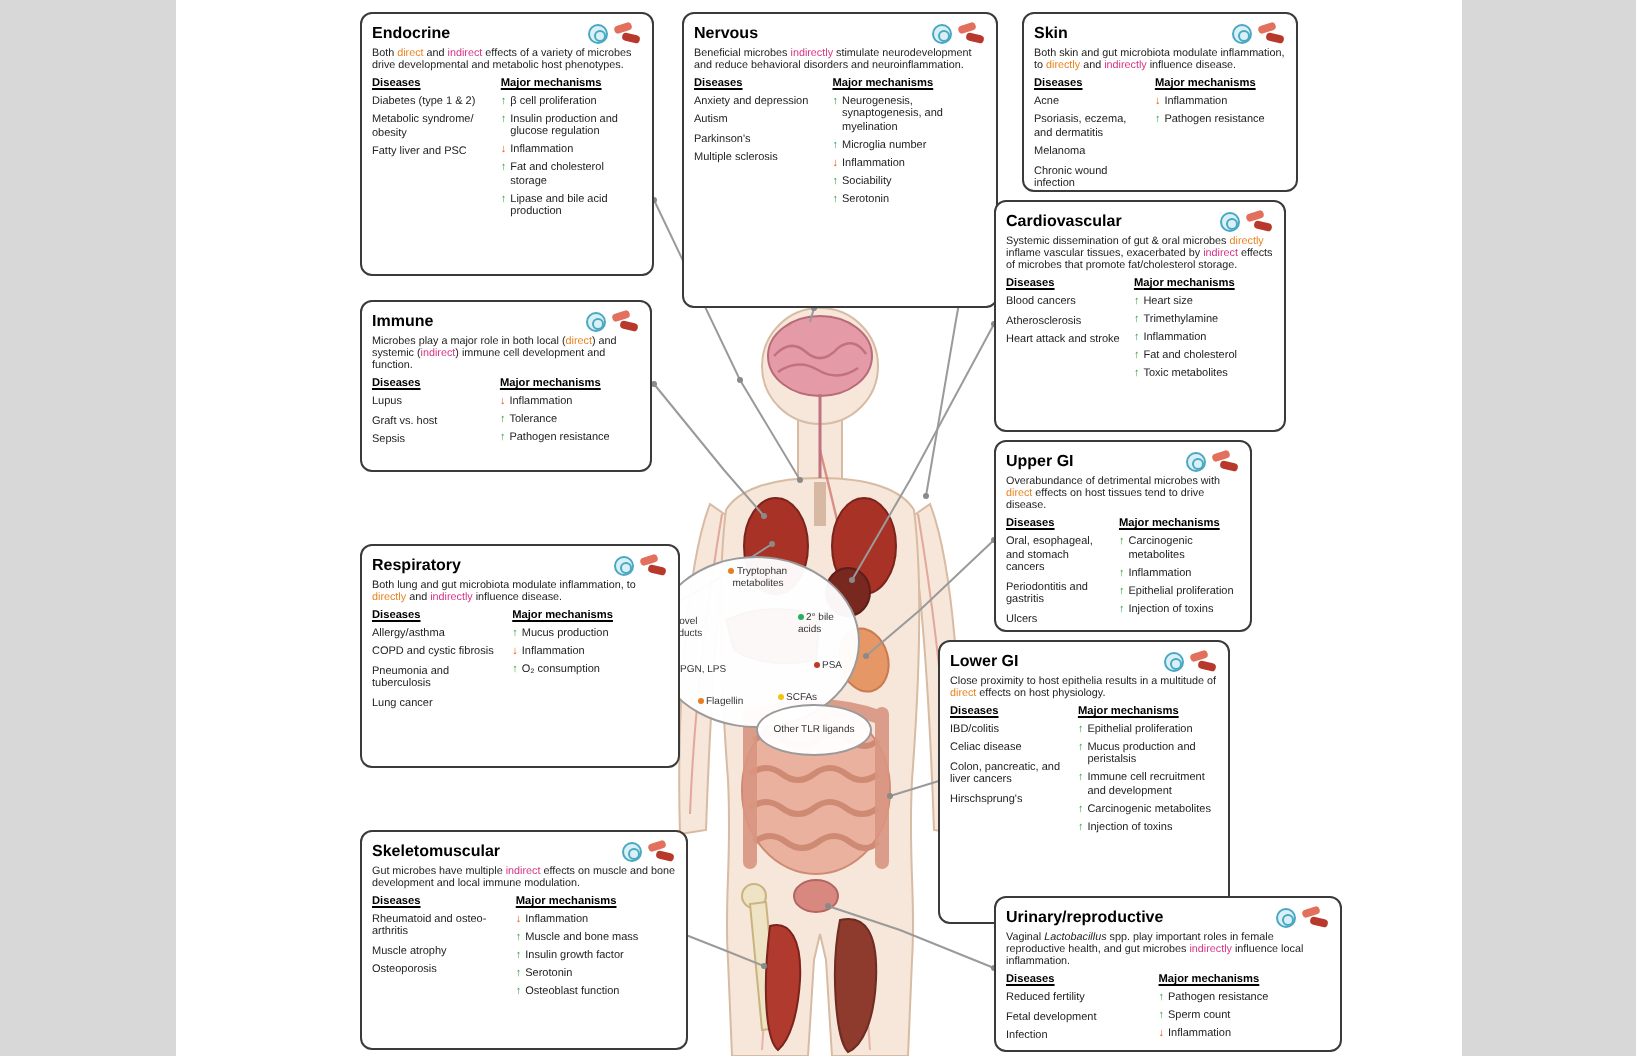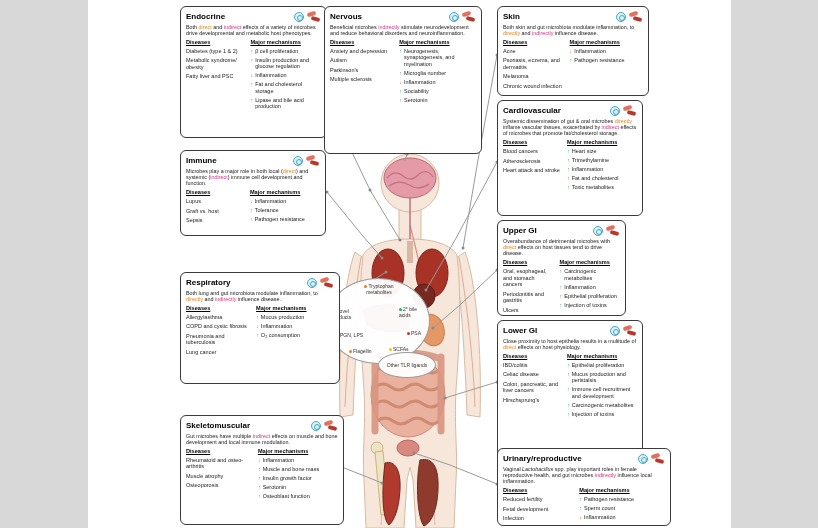--- a/index.html
+++ b/index.html
@@ -182,21 +182,21 @@
             </div>
             <div class="mech">
               <span class="arr up">↑</span>
               <span>Lipase and bile acid production</span>
             </div>
           </div>
         </div>
     </div>
   </section>
 
-  <section class="panel" style="left:324px;top:6px;width:158px;height:148px">
+  <section class="panel" style="left:341px;top:6px;width:158px;height:148px">
     <div class="p-head">
       <span class="p-title">Nervous</span>
       <span class="p-icons">
           <span class="icon-virus"></span>
           <span class="icon-bact"></span>
         </span>
     </div>
     <div class="p-desc"><span>Beneficial microbes </span><span class="w-indirect">indirectly</span><span> stimulate neurodevelopment and reduce behavioral disorders and neuroinflammation.</span></div>
     <div class="p-cols">
       <div class="col-d">
@@ -229,21 +229,21 @@
             </div>
             <div class="mech">
               <span class="arr up">↑</span>
               <span>Serotonin</span>
             </div>
           </div>
         </div>
     </div>
   </section>
 
-  <section class="panel" style="left:497px;top:6px;width:152px;height:90px">
+  <section class="panel" style="left:511px;top:6px;width:138px;height:90px">
     <div class="p-head">
       <span class="p-title">Skin</span>
       <span class="p-icons">
           <span class="icon-virus"></span>
           <span class="icon-bact"></span>
         </span>
     </div>
     <div class="p-desc"><span>Both skin and gut microbiota modulate inflammation, to </span><span class="w-direct">directly</span><span> and </span><span class="w-indirect">indirectly</span><span> influence disease.</span></div>
     <div class="p-cols">
       <div class="col-d">
@@ -429,21 +429,21 @@
             </div>
             <div class="mech">
               <span class="arr up">↑</span>
               <span>O₂ consumption</span>
             </div>
           </div>
         </div>
     </div>
   </section>
 
-  <section class="panel" style="left:497px;top:320px;width:146px;height:142px">
+  <section class="panel" style="left:469px;top:320px;width:146px;height:142px">
     <div class="p-head">
       <span class="p-title">Lower GI</span>
       <span class="p-icons">
           <span class="icon-virus"></span>
           <span class="icon-bact"></span>
         </span>
     </div>
     <div class="p-desc"><span>Close proximity to host epithelia results in a multitude of </span><span class="w-direct">direct</span><span> effects on host physiology.</span></div>
     <div class="p-cols">
       <div class="col-d">

